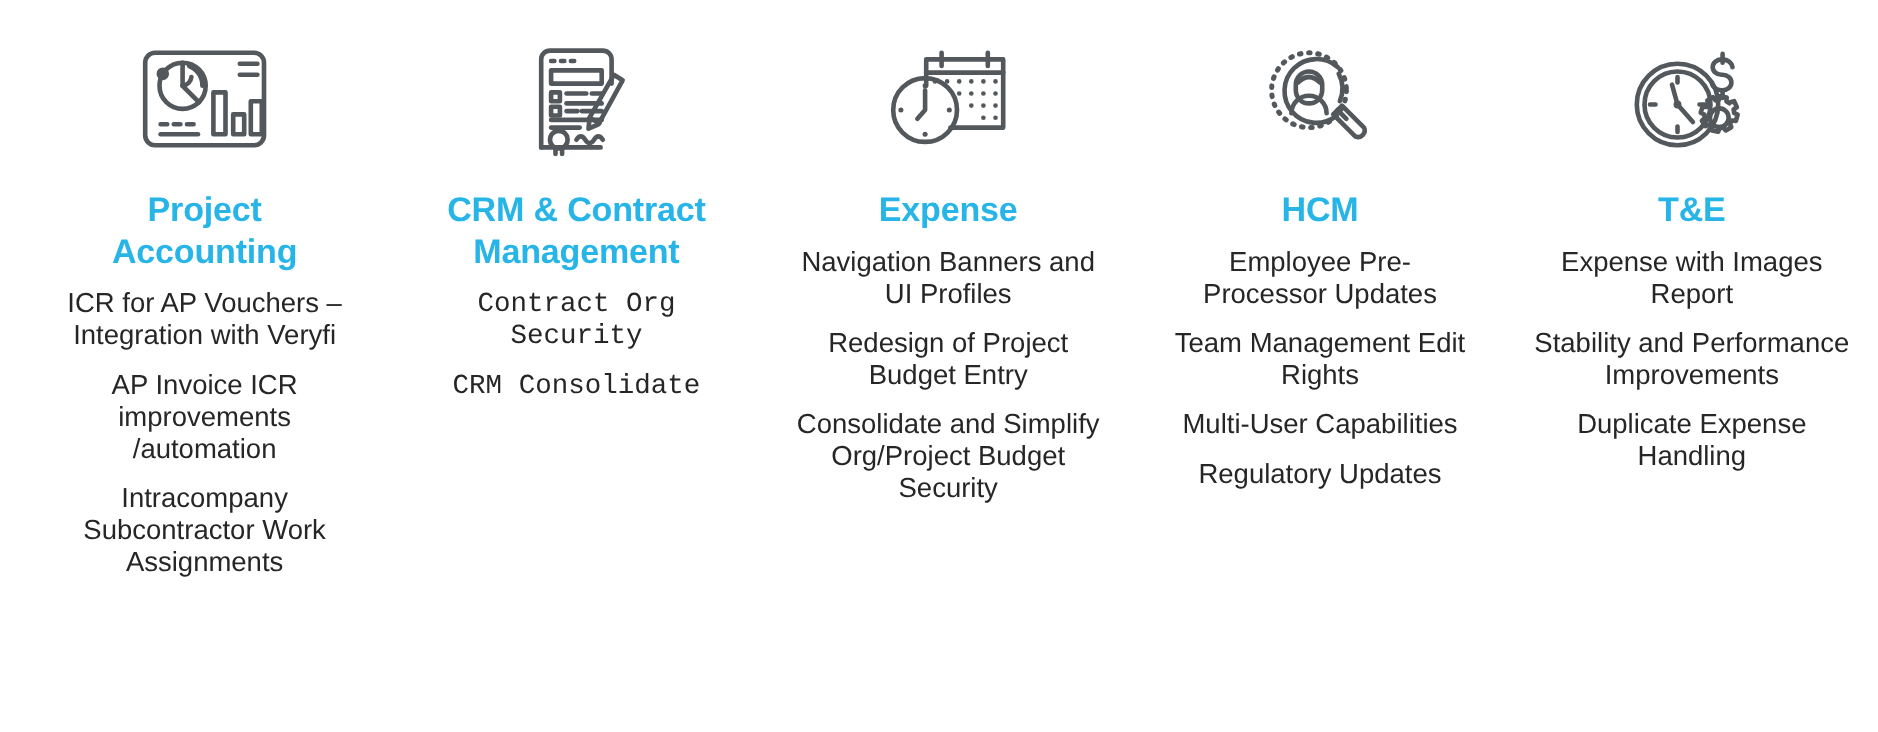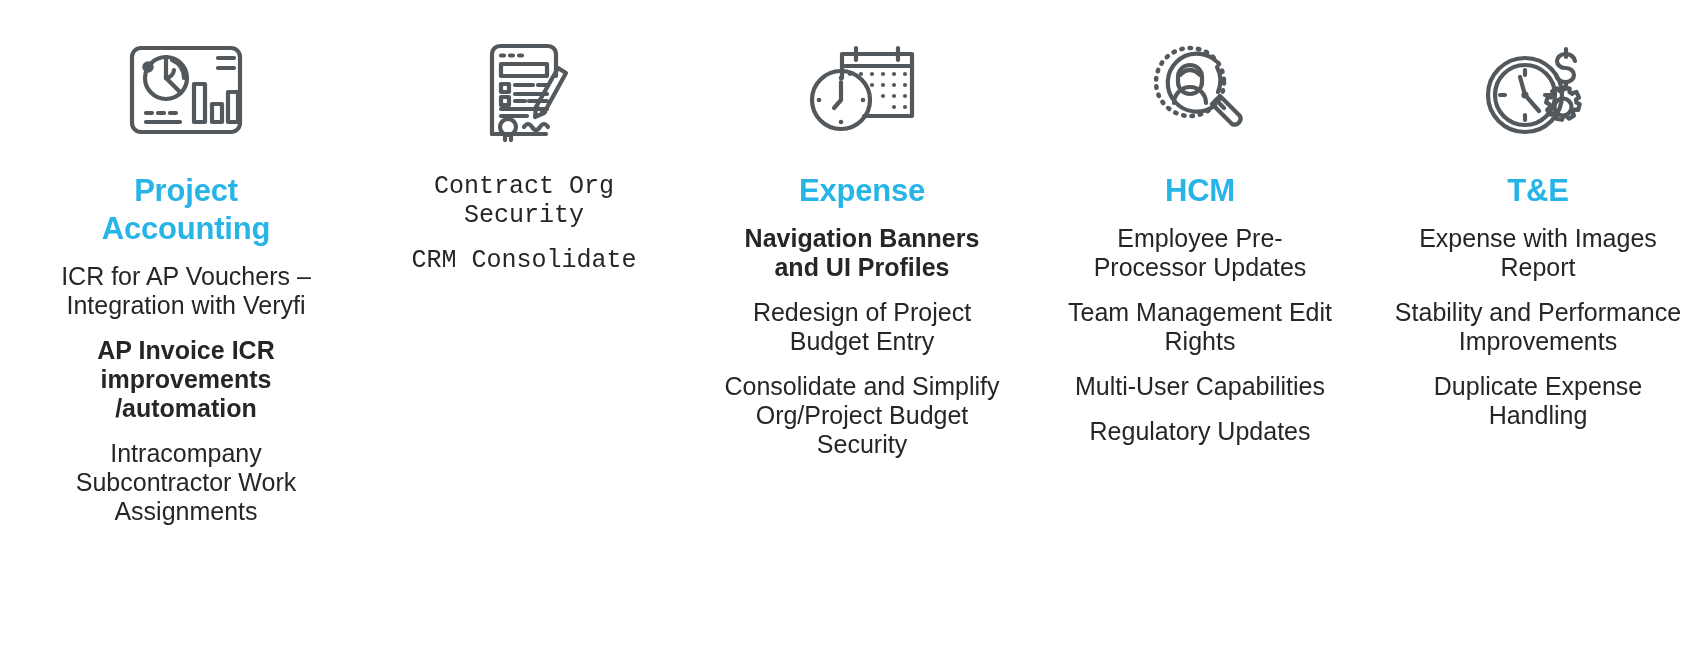--- a/index.html
+++ b/index.html
@@ -60,21 +60,21 @@
     width: 100%;
   }
   .item {
     font-size: 25px;
     line-height: 1.16;
     color: #262626;
     margin: 0 0 16px 0;
     max-width: 280px;
   }
   .item.bold {
-    font-weight: bold;
+    font-weight: normal;
   }
   .c1 .item { max-width: 252px; }
   .c2 .item { max-width: 300px; font-family: Liberation Mono, monospace; }
   .c3 .item { max-width: 278px; }
   .c4 .item { max-width: 268px; }
   .c5 .item { max-width: 288px; }
 </style>
 </head>
 <body>
 
@@ -120,20 +120,21 @@
         <path d="M41 63 h10 M55 63 h18"></path>
         <path d="M27 71 h46"></path>
         <path d="M27 78 h26"></path>
         <circle cx="34" cy="89" r="8"></circle>
         <path d="M31 97 v5 M37 97 v5"></path>
         <path d="M50 89 q4 -6 8 0 q4 6 8 0 q4 -6 8 0"></path>
         <path d="M84 30 l8 5 l-22 40 l-9 4 l1 -10 z"></path>
         <path d="M62 69 l9 5"></path>
       </svg>
     </div>
+    <div class="col-title">CRM &amp; Contract Management</div>
     <div class="items">
       <div class="item">Contract Org Security</div>
       <div class="item">CRM Consolidate</div>
     </div>
   </div>
 
   <div class="column c3">
     <div class="icon-wrap">
       <svg width="112" height="100" viewBox="0 0 112 100" fill="none" stroke="#53585c" stroke-width="4.2" stroke-linecap="round" stroke-linejoin="round">
         <path d="M36 38 V14 h70 v62 H58"></path>

